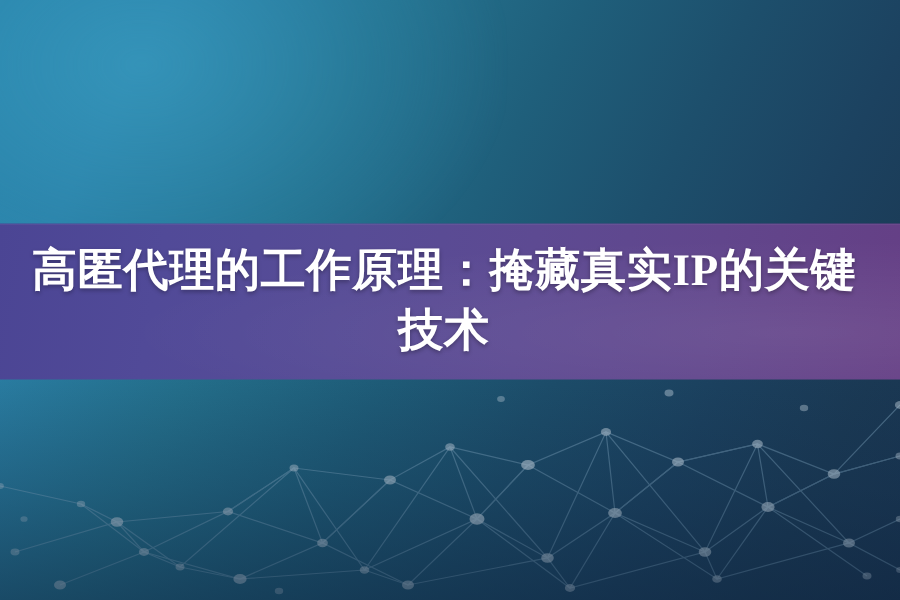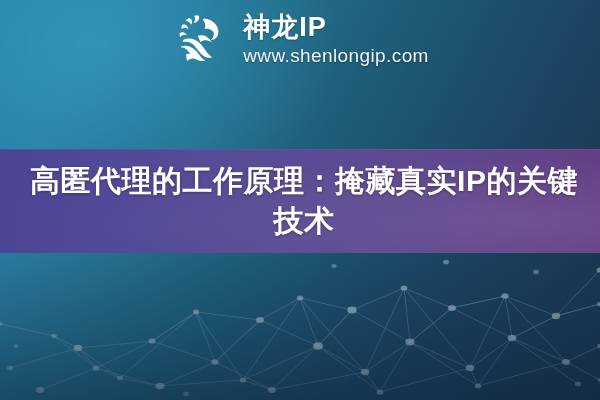--- a/index.html
+++ b/index.html
@@ -118,22 +118,23 @@
     height: 104px;
     background: linear-gradient(100deg,
       #4b4594 0%,
       #514a98 18%,
       #574c96 38%,
       #5d4a92 58%,
       #61468c 78%,
       #653f85 100%);
     display: flex;
     align-items: center;
-    justify-content: flex-end;
+    justify-content: flex-start;
     box-shadow: 0 1px 0 rgba(255,255,255,0.05) inset;
+    font-family: Liberation Serif, serif;
   }
   .title-band::after {
     content: "";
     position: absolute;
     inset: 0;
     background: radial-gradient(ellipse at 88% 70%,
       rgba(255,255,255,0.08) 0%,
       rgba(255,255,255,0.0) 60%);
     pointer-events: none;
   }
@@ -217,38 +218,18 @@
         <ellipse cx="536" cy="22" rx="2.8" ry="2.2" opacity="0.42"></ellipse>
         <ellipse cx="334" cy="16" rx="2.6" ry="2.0" opacity="0.38"></ellipse>
         <ellipse cx="186" cy="144" rx="2.8" ry="2.2" opacity="0.40"></ellipse>
         <ellipse cx="16" cy="96" rx="2.4" ry="1.9" opacity="0.34"></ellipse>
       </g>
     </svg>
   </div>
 
   <div class="bg-bottomshade"></div>
 
-  <div class="brand">
-    <svg class="brand-mark" viewBox="0 0 64 64" xmlns="http://www.w3.org/2000/svg">
-      <g fill="#ffffff">
-        <path d="M30.5 6.0c1.1 2.6 0.6 4.6-1.0 6.2-1.3 1.3-3.1 2.0-4.8 2.3 1.0-1.4 1.7-2.6 1.9-3.9 0.2-1.6-0.4-3.0-1.5-4.2 1.7-0.4 3.5-0.5 5.4-0.4z"></path>
-        <path d="M20.0 8.8c1.8 0.7 2.9 1.9 3.2 3.4 0.3 1.4-0.2 2.8-1.1 4.1-0.6-1.5-1.4-2.6-2.5-3.3-1.1-0.7-2.4-0.9-3.8-0.8 1.1-1.4 2.5-2.5 4.2-3.4z"></path>
-        <path d="M12.4 16.2c2.1-0.3 3.8 0.2 5.0 1.3 1.0 0.9 1.6 2.2 1.9 3.7-1.4-1.0-2.7-1.5-4.0-1.5-1.4 0-2.7 0.5-3.9 1.5-0.1-1.8 0.2-3.4 1.0-5.0z"></path>
-        <path d="M9.6 25.4c1.9-1.0 3.6-1.1 5.1-0.4 1.2 0.5 2.2 1.5 3.0 2.8-1.6-0.5-3.0-0.6-4.3-0.2-1.3 0.4-2.4 1.3-3.3 2.6-0.6-1.6-0.8-3.2-0.5-4.8z"></path>
-        <path d="M36.8 9.3c5.6 0.6 10.2 3.2 13.0 7.2 2.6 3.7 3.2 8.0 1.7 11.5-1.1 2.5-3.1 4.2-5.5 4.9-0.7 0.2-1.4 0.3-2.1 0.3 1.7-1.3 2.8-2.9 3.1-4.7 0.4-2.4-0.6-4.7-2.6-6.2-2.1-1.6-4.9-2.0-7.5-1.2 0.9-1.6 1.2-3.3 0.9-5.0-0.3-2.1-1.4-4.1-3.1-5.7 0.6-0.5 1.3-0.9 2.1-1.1z"></path>
-        <path d="M44.2 22.6c1.6 0 2.9 1.3 2.9 2.9 0 1.6-1.3 2.9-2.9 2.9-1.6 0-2.9-1.3-2.9-2.9 0-1.6 1.3-2.9 2.9-2.9z" fill="#2d7fa3"></path>
-        <path d="M13.2 33.0c4.4-2.0 9.2-1.9 13.6 0.2 3.1 1.5 5.7 3.9 7.9 6.7 1.9 2.4 3.5 5.0 5.3 7.4 1.6 2.1 3.4 3.9 5.8 4.9-3.2 0.9-6.3 0.5-9.0-1.0-2.6-1.4-4.6-3.6-6.4-6.0-1.6-2.1-3.0-4.3-4.8-6.1-2.4-2.4-5.3-3.9-8.8-4.1-1.2-0.1-2.4 0-3.6 0.2 0.0-0.8 0.0-1.5 0.0-2.2z"></path>
-        <path d="M10.8 40.4c3.6-1.4 7.3-1.3 10.8 0.3 2.7 1.2 5.0 3.1 6.9 5.4 1.7 2.0 3.1 4.2 4.8 6.1 1.3 1.5 2.8 2.7 4.6 3.4-2.9 1.0-5.8 0.9-8.5-0.3-2.6-1.1-4.7-3.0-6.5-5.2-1.6-2.0-3.0-4.1-4.9-5.8-2.0-1.8-4.3-2.9-7.0-3.1-0.1-0.3-0.1-0.6-0.2-0.8z"></path>
-        <path d="M29.4 28.4c3.4-1.1 6.8-0.7 9.8 1.0 2.6 1.5 4.6 3.8 6.0 6.5-2.1-1.5-4.2-2.4-6.4-2.5-2.3-0.2-4.5 0.5-6.6 1.9-0.7-2.5-1.6-4.7-2.8-6.9z"></path>
-        <path d="M16.6 48.8c3.1-0.8 6.0-0.4 8.7 1.1 2.1 1.2 3.8 2.9 5.3 4.9-2.4-1.0-4.6-1.4-6.8-1.2-2.2 0.2-4.2 1.1-6.1 2.6-0.5-2.5-0.9-4.9-1.1-7.4z"></path>
-      </g>
-    </svg>
-    <div class="brand-text">
-      <div class="brand-name">神龙IP</div>
-      <div class="brand-url">www.shenlongip.com</div>
-    </div>
-  </div>
 
   <div class="title-band">
     <div class="title-text">高匿代理的工作原理：掩藏真实IP的关键技术</div>
   </div>
 
 </div>
 
 </body></html>

